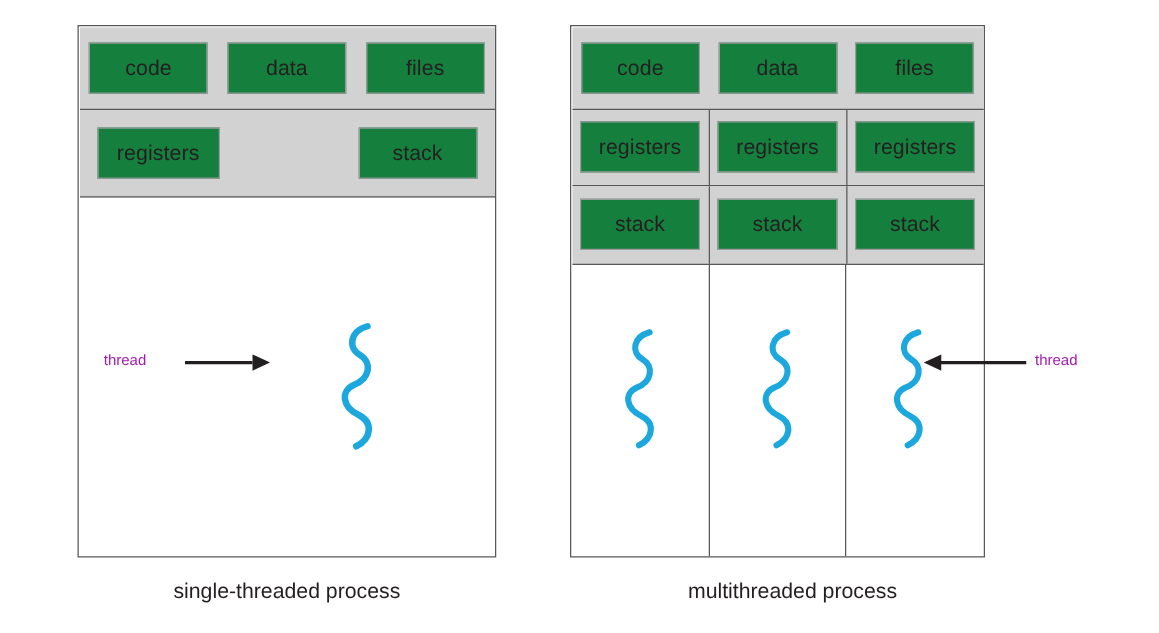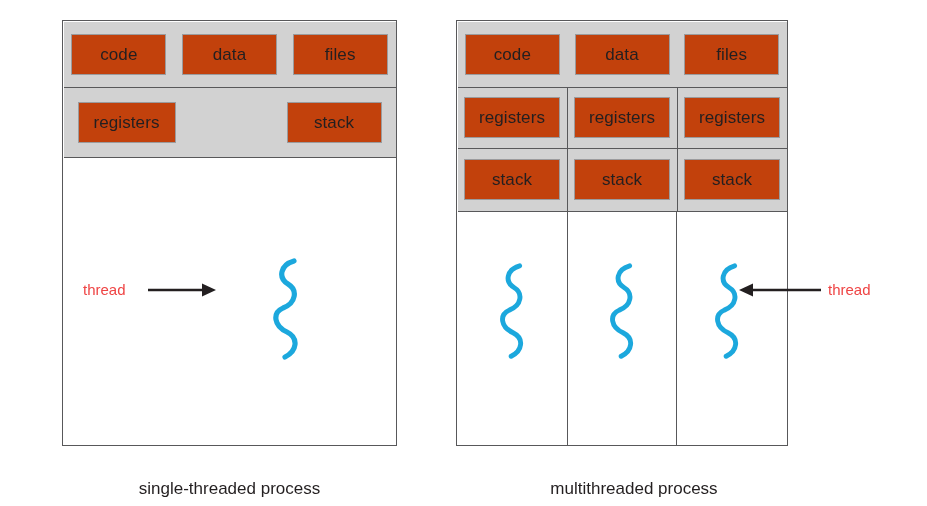--- a/index.html
+++ b/index.html
@@ -45,21 +45,21 @@
     justify-content: center;
     position: relative;
   }
   .res-cell.col-div {
     border-left: 1.5px solid #58585a;
   }
 
   
   .chip {
     box-sizing: border-box;
-    background: #c2410c;
+    background: #15803d;
     border: 1.2px solid #9b9b9d;
     display: flex;
     align-items: center;
     justify-content: center;
     font-size: 17px;
     line-height: 1;
     color: #231f20;
     letter-spacing: .1px;
     white-space: nowrap;
   }
@@ -73,38 +73,37 @@
 
   
   .thread-squiggle {
     position: absolute;
     pointer-events: none;
   }
 
   
   .annot-label {
     position: absolute;
-    font-size: 15px;
+    font-size: 12px;
     line-height: 1;
-    color: #ef4444;
+    color: #a21caf;
     white-space: nowrap;
   }
   .annot-arrow {
     position: absolute;
     pointer-events: none;
   }
 
   .caption {
     position: absolute;
     font-size: 17px;
     line-height: 1;
     color: #231f20;
     text-align: center;
     white-space: nowrap;
-    margin-top: 16px;
   }
 </style>
 </head>
 <body>
 
 <div class="diagram" style="left:62px; top:20px; width:335px; height:426px;">
 
   <div class="process-box" style="left:0; top:0; width:335px; height:426px;"></div>
 
   <div class="res-band" style="left:1.5px; top:1.5px; width:332px; height:66px;">

